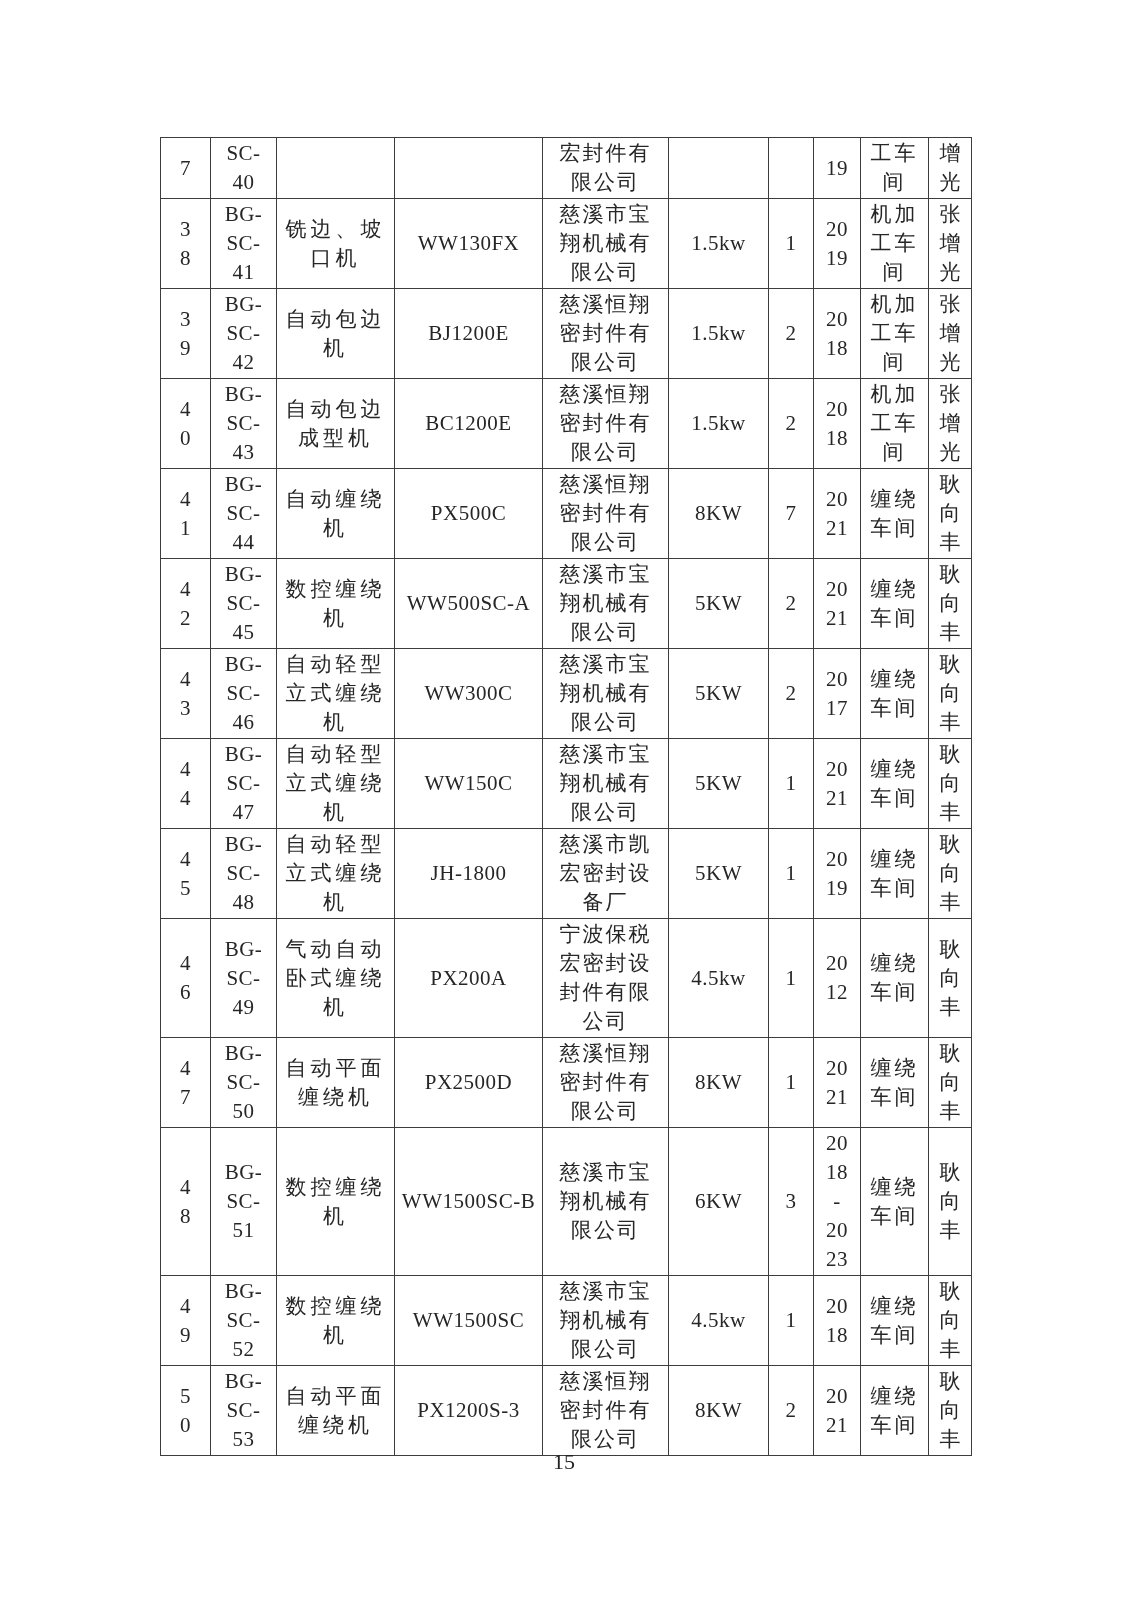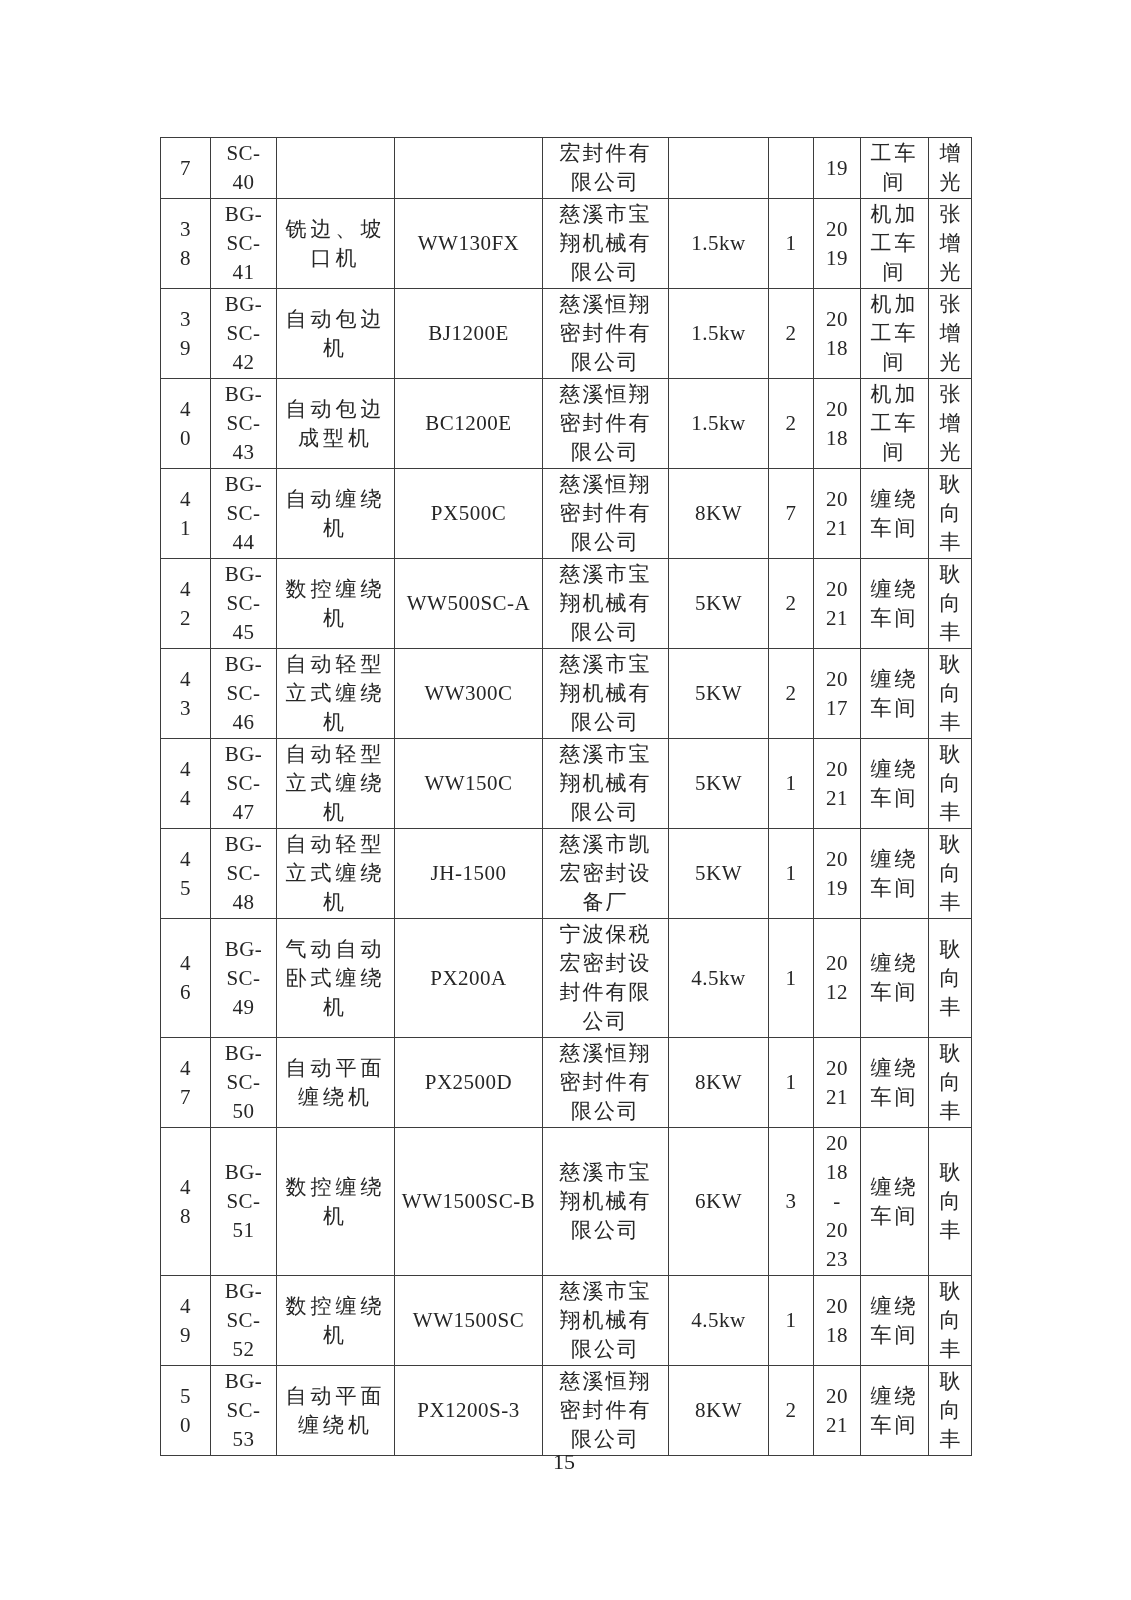--- a/index.html
+++ b/index.html
@@ -247,21 +247,21 @@
         </tr>
         <tr>
           <td class="c-no">4
 5</td>
           <td class="c-code">BG-
 SC-
 48</td>
           <td class="c-name">自动轻型
 立式缠绕
 机</td>
-          <td class="c-model">JH-1500</td>
+          <td class="c-model">JH-1800</td>
           <td class="c-manufacturer">慈溪市凯
 宏密封设
 备厂</td>
           <td class="c-power">5KW</td>
           <td class="c-qty">1</td>
           <td class="c-year">20
 19</td>
           <td class="c-workshop">缠绕
 车间</td>
           <td class="c-manager">耿

